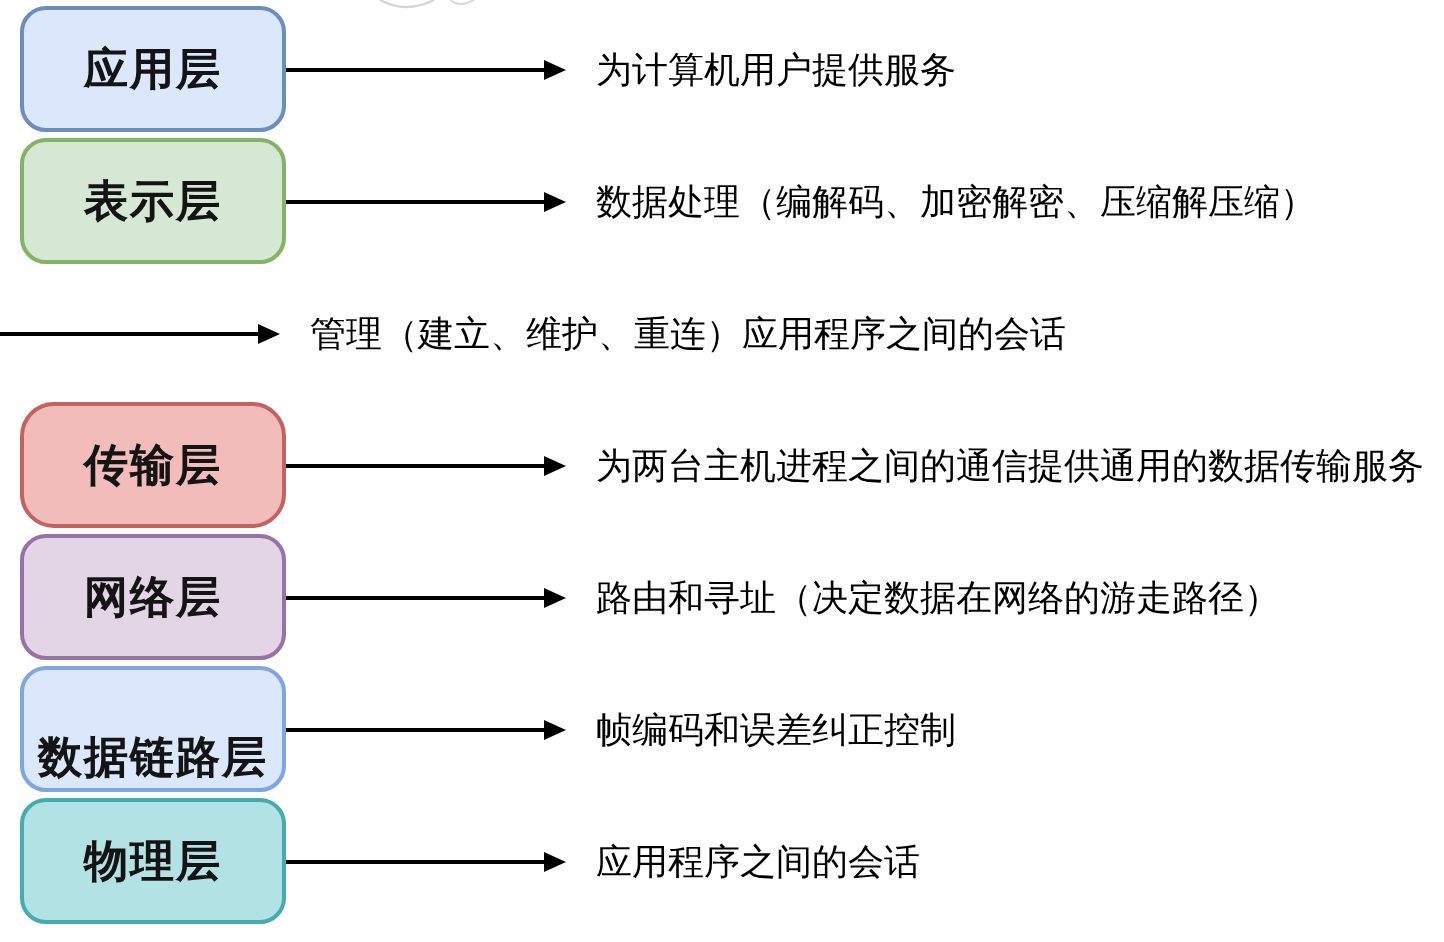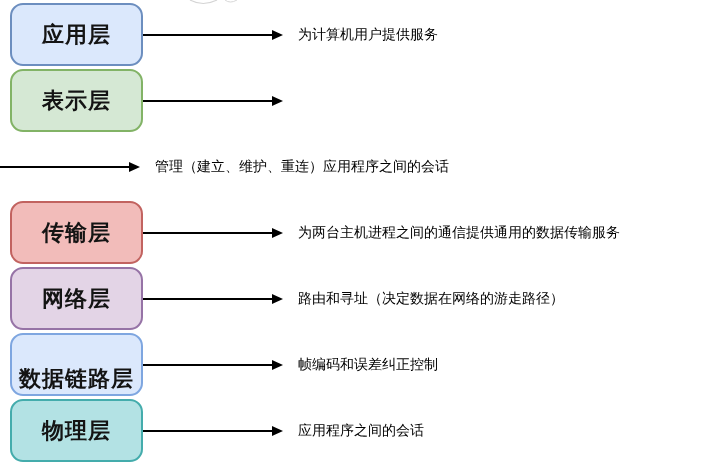--- a/index.html
+++ b/index.html
@@ -35,21 +35,21 @@
   .line{width:130px;height:2px;background:#000;}
   .head{
     width:0;height:0;
     border-left:11px solid #000;
     border-top:5px solid transparent;
     border-bottom:5px solid transparent;
     margin-left:-1px;
   }
   .desc{
     margin-left:13px;
-    font-size:14px;
+    font-size:18px;
     color:#000;
     white-space:nowrap;
   }
   .artifact{position:absolute;left:188px;top:0;}
 </style>
 </head>
 <body>
 
 <div class="canvas">
 
@@ -72,32 +72,33 @@
     </div>
 
     <div class="row">
       <div class="box" style="background-color: rgb(213, 232, 212); border-color: rgb(130, 179, 102);">
         <span class="label">表示层</span>
       </div>
       <div class="connector">
         <div class="line"></div>
         <div class="head"></div>
       </div>
+      <div class="desc">数据处理（编解码、加密解密、压缩解压缩）</div>
     </div>
 
     <div class="row">
       <div class="connector">
         <div class="line"></div>
         <div class="head"></div>
       </div>
       <div class="desc">管理（建立、维护、重连）应用程序之间的会话</div>
     </div>
 
     <div class="row">
-      <div class="box" style="background-color: rgb(242, 188, 186); border-color: rgb(194, 99, 96);">
+      <div class="box" style="background-color: rgb(242, 188, 186); border-color: rgb(194, 99, 96); border-radius: 17px;">
         <span class="label">传输层</span>
       </div>
       <div class="connector">
         <div class="line"></div>
         <div class="head"></div>
       </div>
       <div class="desc">为两台主机进程之间的通信提供通用的数据传输服务</div>
     </div>
 
     <div class="row">

